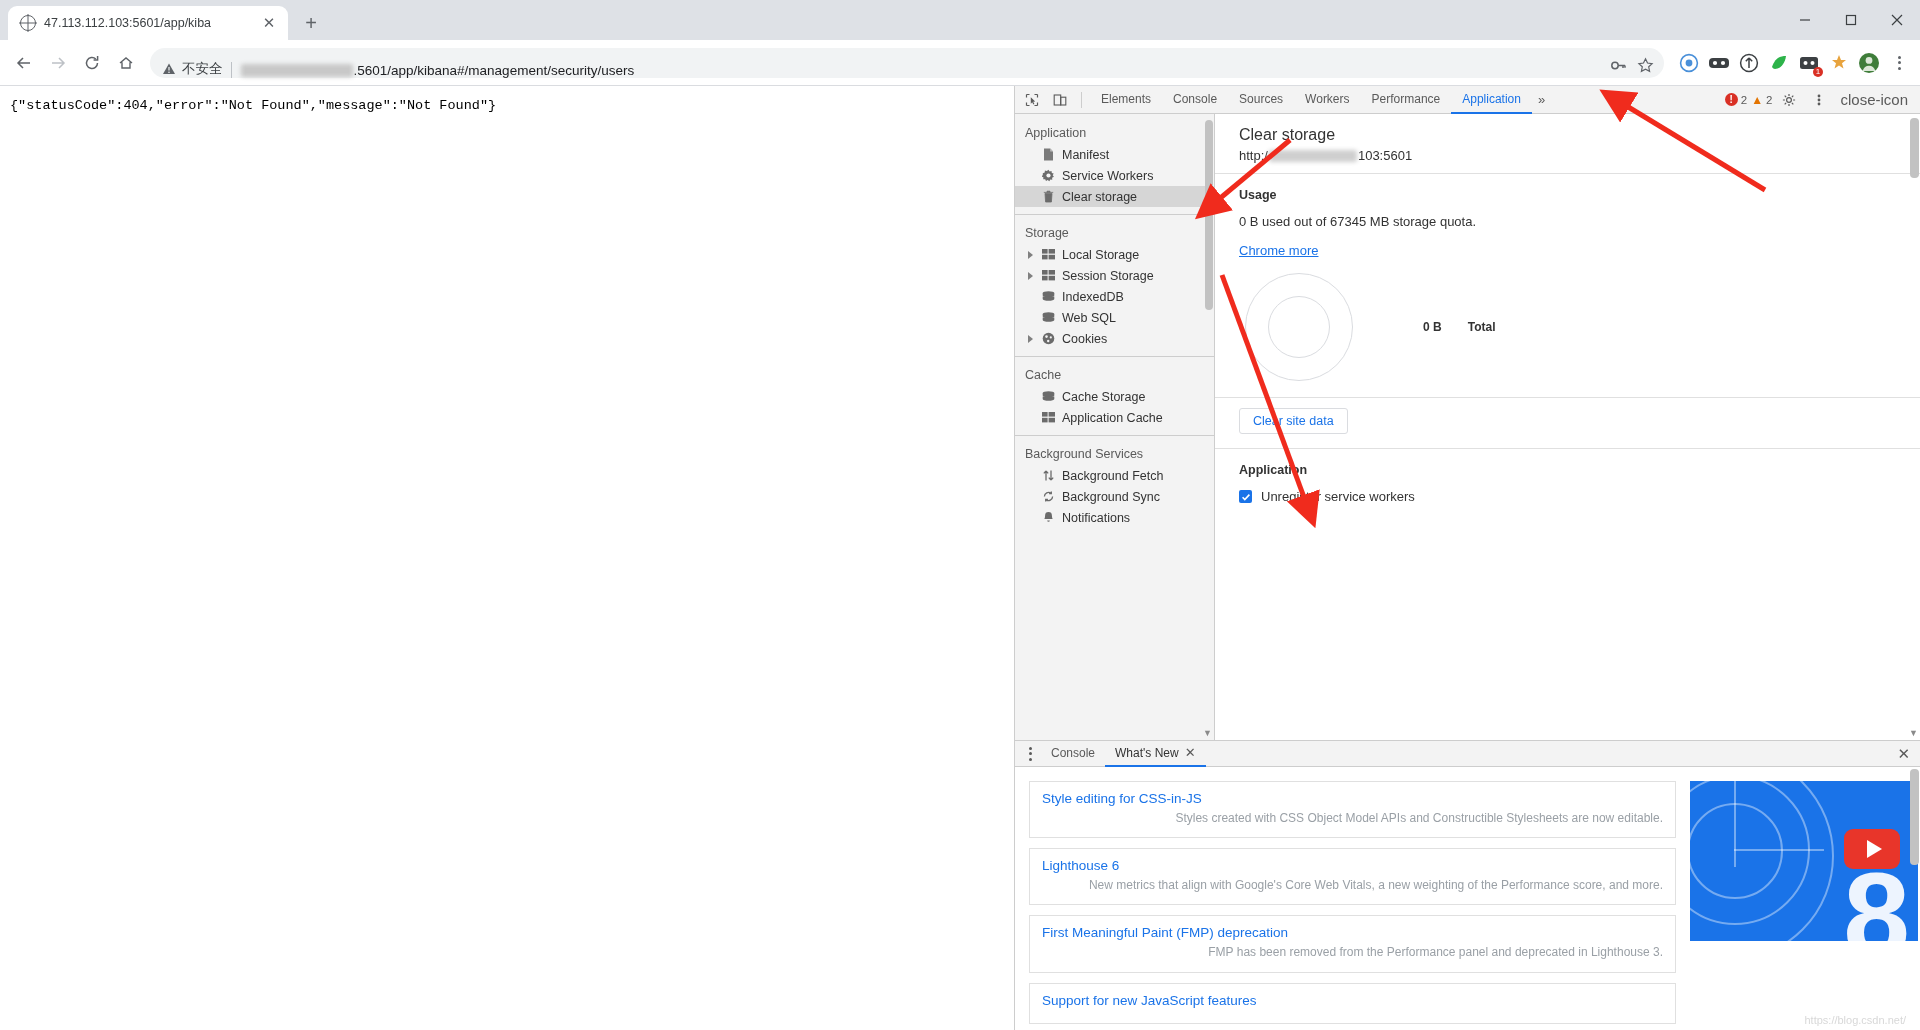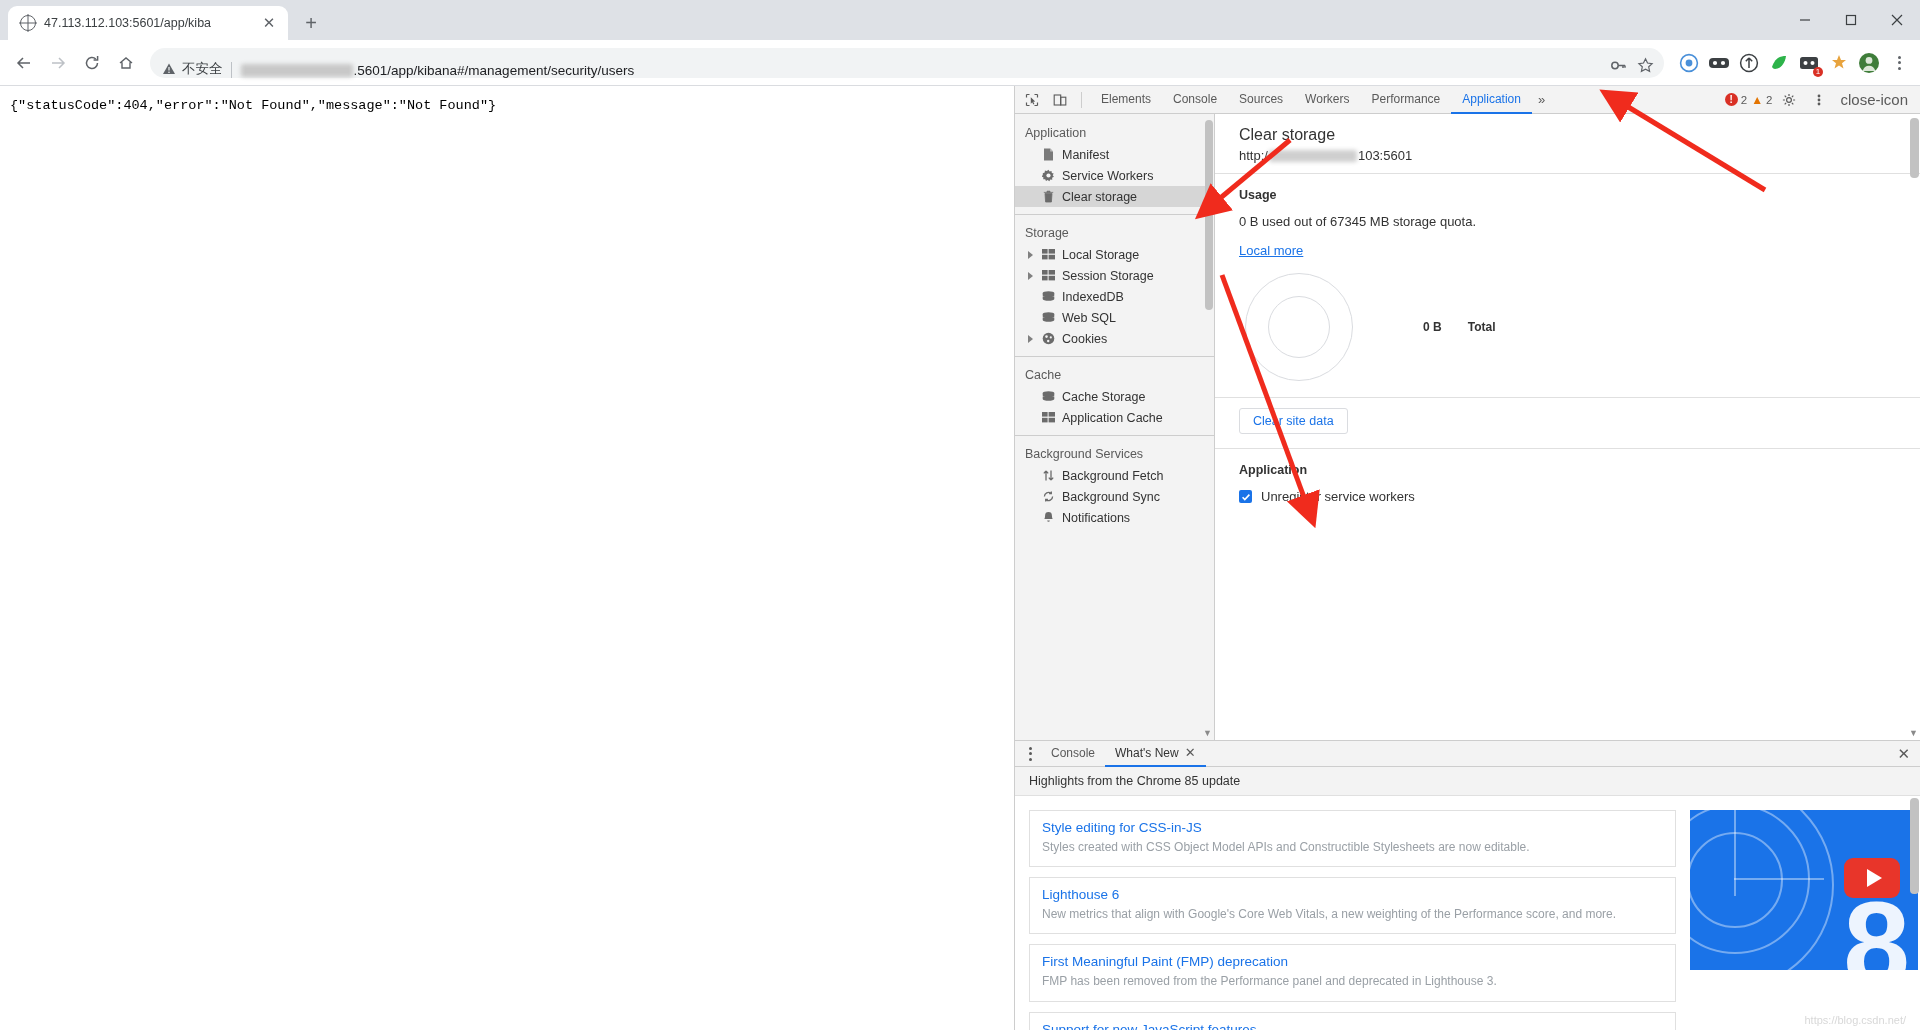--- a/index.html
+++ b/index.html
@@ -230,21 +230,21 @@
   .wn-head {
     background: #f3f3f3; padding: 7px 14px; font-size: 12.5px; color: #333;
     border-bottom: 1px solid #e0e0e0; flex: none;
   }
   .wn-body { flex: 1; background: #fff; display: flex; overflow: hidden; position: relative; }
   .wn-list { flex: 1; padding: 14px 14px 16px 14px; min-width: 0; }
   .wn-card {
     border: 1px solid #e0e0e0; padding: 9px 12px 11px; margin-bottom: 10px;
   }
   .wn-card-title { font-size: 13.5px; color: #1a73e8; margin-bottom: 4px; }
-  .wn-card-desc { font-size: 12px; color: #9aa0a6; line-height: 1.35; }
+  .wn-card-desc { font-size: 12px; color: #9aa0a6; line-height: 1.35; text-align: right; }
   .wn-side { width: 230px; padding: 14px 14px 0 0; flex: none; }
   .yt {
     width: 228px; height: 160px; background: #1a73e8; position: relative; overflow: hidden;
   }
   .yt .ring {
     position: absolute; border: 2px solid rgba(255,255,255,.4); border-radius: 50%;
   }
   .yt .r1 { width: 150px; height: 150px; left: -30px; top: -6px; }
   .yt .r2 { width: 96px; height: 96px; left: -3px; top: 22px; }
   .yt .r3 { width: 210px; height: 210px; left: -66px; top: -30px; }
@@ -623,21 +623,21 @@
               <div class="cs-origin">
                 <span>http:/</span>
                 <span class="redacted2"></span>
                 <span>103:5601</span>
               </div>
               <div class="cs-hr"></div>
 
               <div class="cs-sect">
                 <div class="cs-h">Usage</div>
                 <div class="cs-usage">0 B used out of 67345 MB storage quota.</div>
-                <a class="cs-link">Local more</a>
+                <a class="cs-link">Chrome more</a>
                 <div class="donut-row">
                   <div class="donut"></div>
                   <div class="legend">
                     <span>0 B</span>
                     <span>Total</span>
                   </div>
                 </div>
               </div>
               <div class="cs-hr"></div>
               <div class="btn-row">
@@ -667,21 +667,20 @@
                   <i></i>
                   <i></i>
                 </div>
               <div class="dr-tab">Console</div>
               <div class="dr-tab active">
                 <span>What's New</span>
                 <span class="x">✕</span>
               </div>
               <div class="dr-close">✕</div>
             </div>
-            <div class="wn-head">Highlights from the Chrome 85 update</div>
             <div class="wn-body">
               <div class="wn-list">
                 <div class="wn-card">
                   <div class="wn-card-title">Style editing for CSS-in-JS</div>
                   <div class="wn-card-desc">Styles created with CSS Object Model APIs and Constructible Stylesheets are now editable.</div>
                 </div>
                 <div class="wn-card">
                   <div class="wn-card-title">Lighthouse 6</div>
                   <div class="wn-card-desc">New metrics that align with Google's Core Web Vitals, a new weighting of the Performance score, and more.</div>
                 </div>

